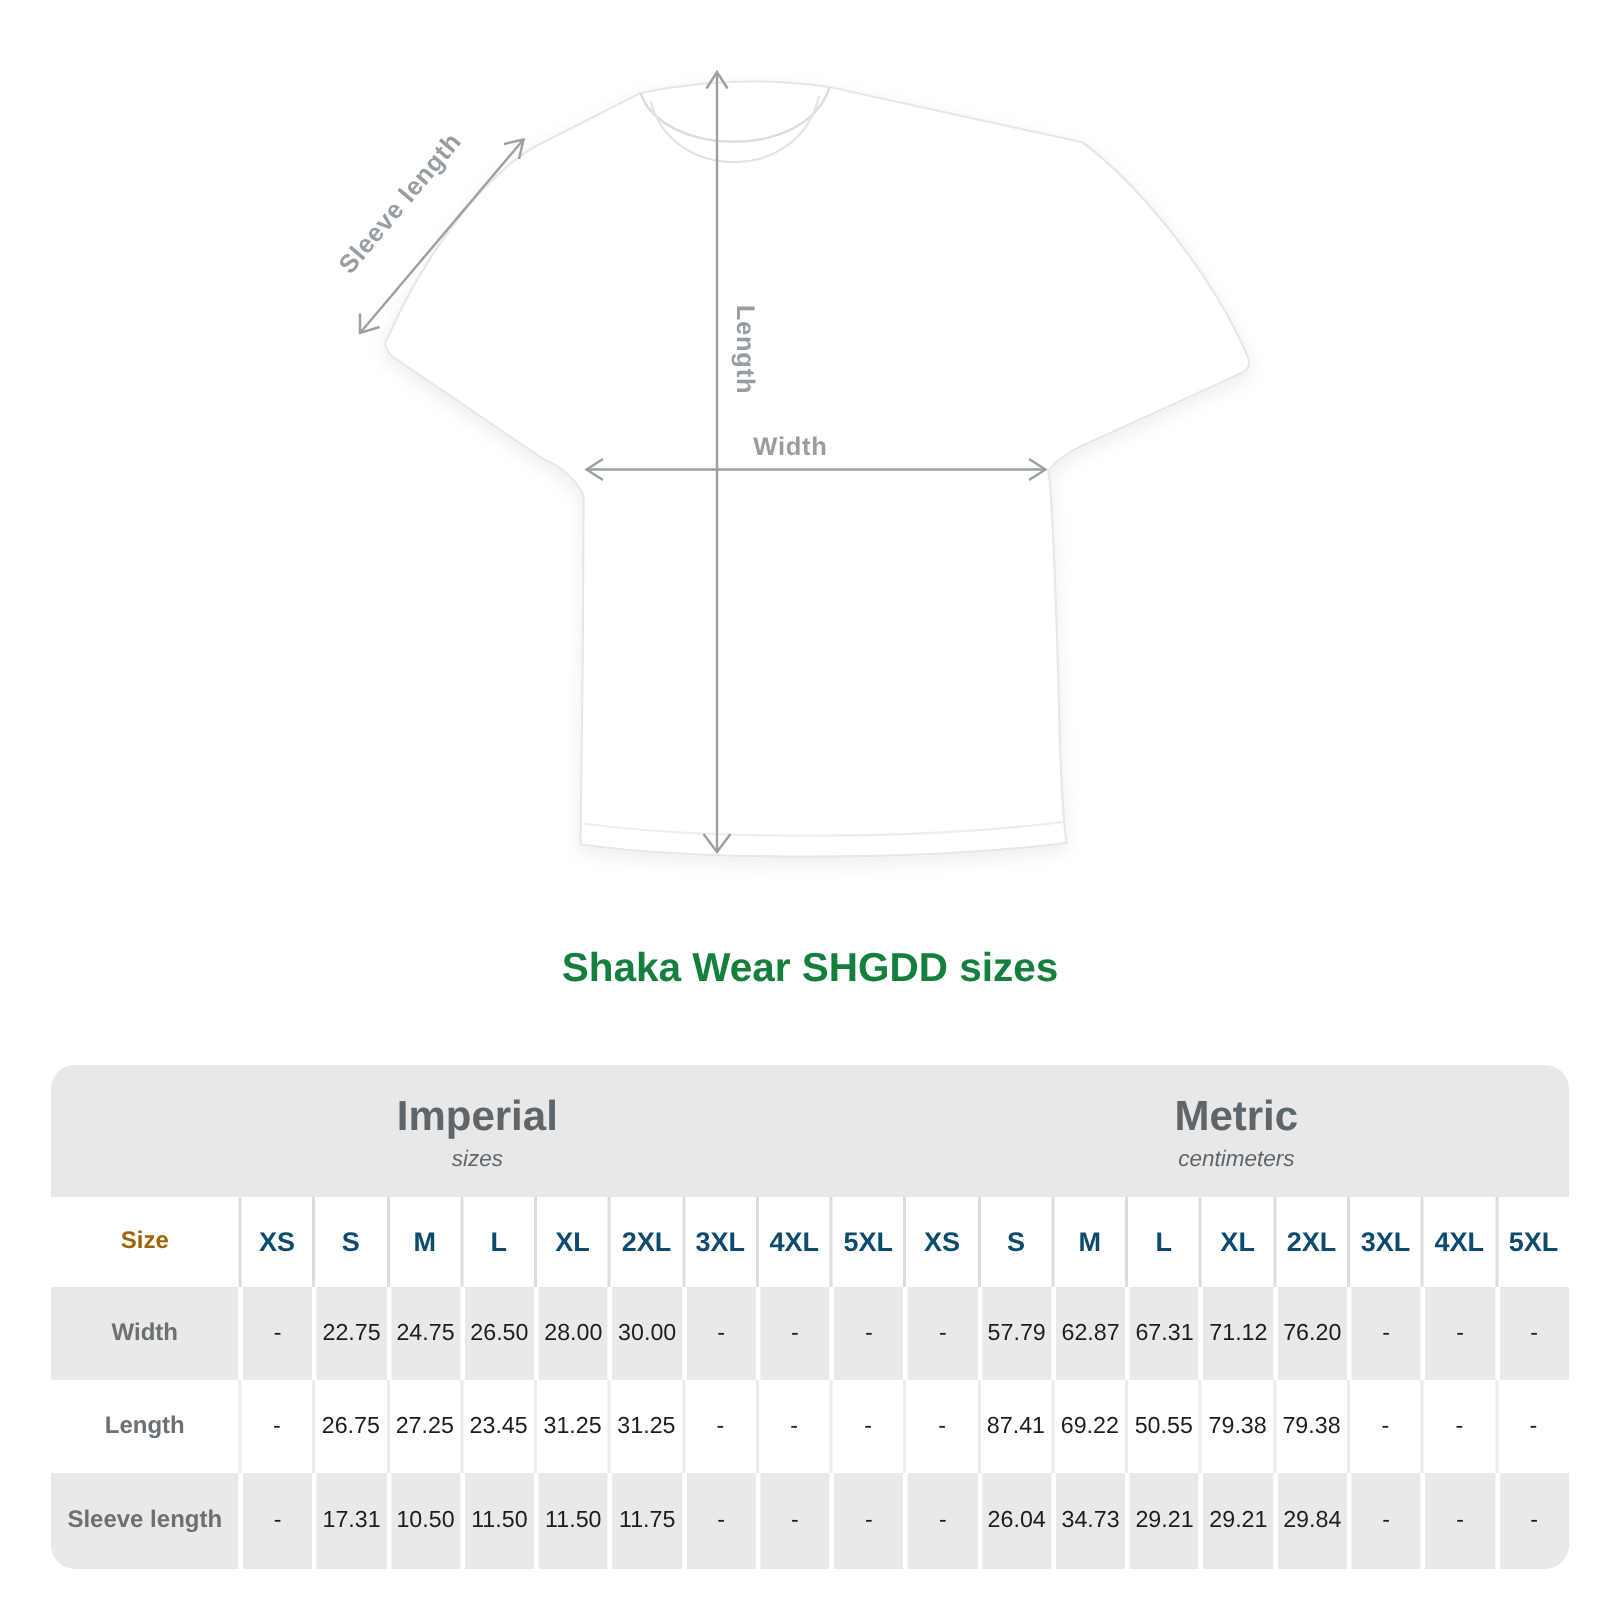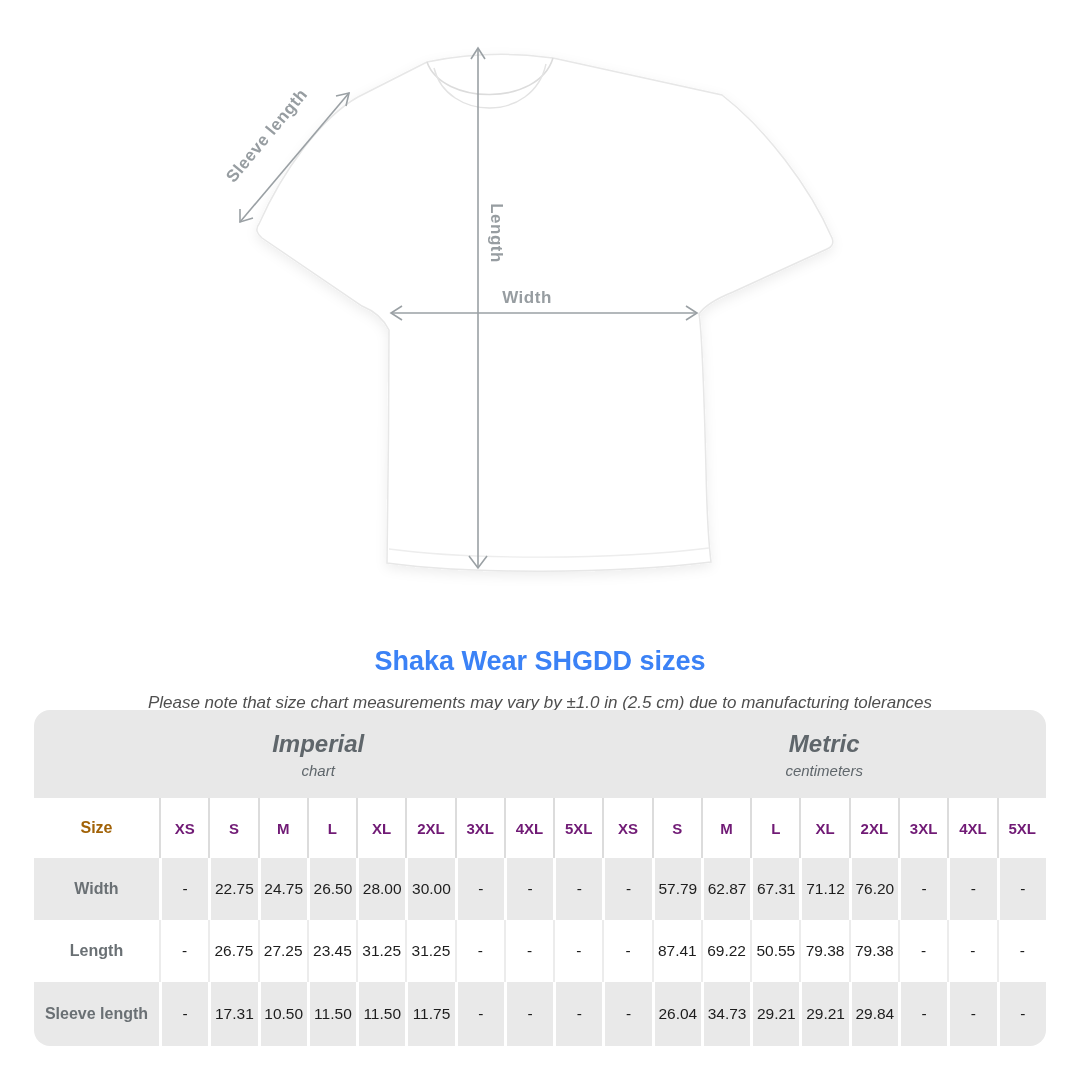--- a/index.html
+++ b/index.html
@@ -5,36 +5,36 @@
   html,body { margin:0; padding:0; background:#fff; }
   .page {
     position:relative; width:1080px; height:1080px; background:#ffffff;
     font-family:"Liberation Sans", sans-serif; overflow:hidden;
   }
   
   .diagram { position:absolute; top:0; left:0; }
   .ann-text { font-weight:bold; font-size:17px; fill:#979da1; letter-spacing:0.5px; }
   
   .heading { position:absolute; top:630px; left:0; width:1080px; text-align:center; }
-  .heading h1 { margin:16px; font-size:27px; font-weight:bold; color:#3b82f6; }
+  .heading h1 { margin:0; font-size:27px; font-weight:bold; color:#15803d; }
   .heading p { margin:9px 0 0 0; font-size:17px; font-style:italic; color:#4f4f4f; }
   
   .table-wrap {
     position:absolute; top:710px; left:34px; width:1012px;
     border-radius:16px; overflow:hidden;
   }
   table { width:100%; border-collapse:separate; border-spacing:0; table-layout:fixed; }
   col.label-col { width:125px; }
   th, td { padding:0; text-align:center; vertical-align:middle; font-weight:normal; }
   tr.group-row { height:88px; }
   tr.group-row th { background:#e8e8e8; }
-  .g-label { font-size:24px; font-weight:bold; font-style:italic; color:#5f666b; }
+  .g-label { font-size:28px; font-weight:bold; color:#5f666b; }
   .g-sub { font-size:15px; font-style:italic; color:#5f666b; margin-top:4px; }
   tr.sizes-row { height:60px; }
-  tr.sizes-row th { background:#ffffff; color:#701a75; font-weight:bold; font-size:15px; }
+  tr.sizes-row th { background:#ffffff; color:#0c4a6e; font-weight:bold; font-size:18px; }
   tr.sizes-row th + th { border-left:2px solid #dcdcdc; }
   tr.sizes-row th.size-head { font-size:16px; color:#a16207; }
   tr.data-row { height:62px; }
   tr.data-row td { font-size:15.5px; color:#1d1d1d; background:#ffffff; }
   tr.data-row td + td { border-left:2px solid #ececec; }
   tr.data-row td.row-label { font-weight:bold; font-size:16px; color:#6a7074; }
   tr.data-row.band td { background:#e9e9e9; }
   tr.data-row.band td + td { border-left:3px solid #ffffff; }
   tr.data-row.last { height:64px; }
 </style>
@@ -94,21 +94,20 @@
         <polyline points="336,96 349,93 346,106"></polyline>
       </g>
     </g>
     <text class="ann-text" x="527" y="303" text-anchor="middle">Width</text>
     <text class="ann-text" x="491" y="233" text-anchor="middle" transform="rotate(90 491 233)">Length</text>
     <text class="ann-text" x="271" y="139" text-anchor="middle" transform="rotate(-50 271 139)">Sleeve length</text>
   </svg>
 
   <div class="heading">
     <h1>Shaka Wear SHGDD sizes</h1>
-    <p>Please note that size chart measurements may vary by ±1.0 in (2.5 cm) due to manufacturing tolerances</p>
   </div>
 
   <div class="table-wrap">
     <table id="size-table">
         <colgroup>
           <col class="label-col">
           <col>
           <col>
           <col>
           <col>
@@ -124,21 +123,21 @@
           <col>
           <col>
           <col>
           <col>
           <col>
         </colgroup>
         <thead>
           <tr class="group-row">
             <th colspan="10">
               <div class="g-label">Imperial</div>
-              <div class="g-sub">chart</div>
+              <div class="g-sub">sizes</div>
             </th>
             <th colspan="9">
               <div class="g-label">Metric</div>
               <div class="g-sub">centimeters</div>
             </th>
           </tr>
           <tr class="sizes-row">
             <th class="size-head">Size</th>
             <th>XS</th>
             <th>S</th>

